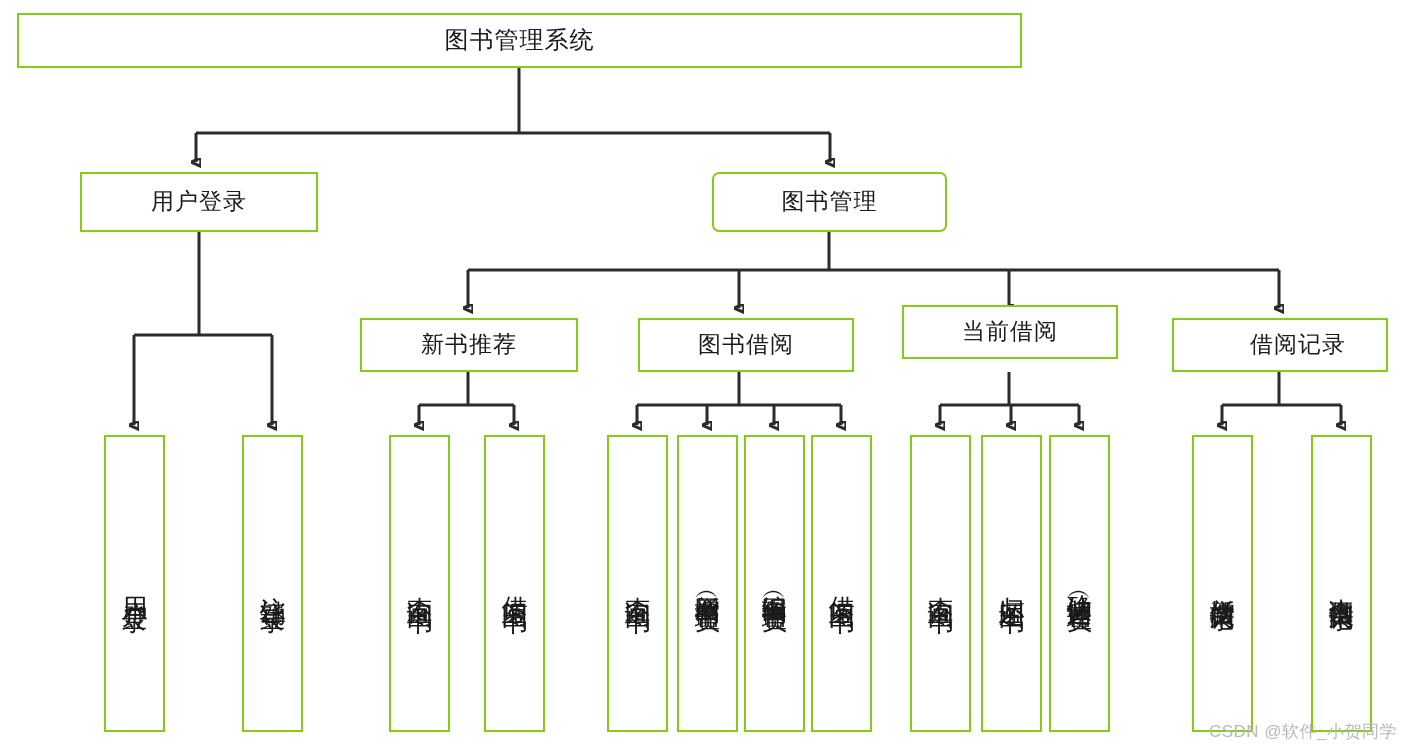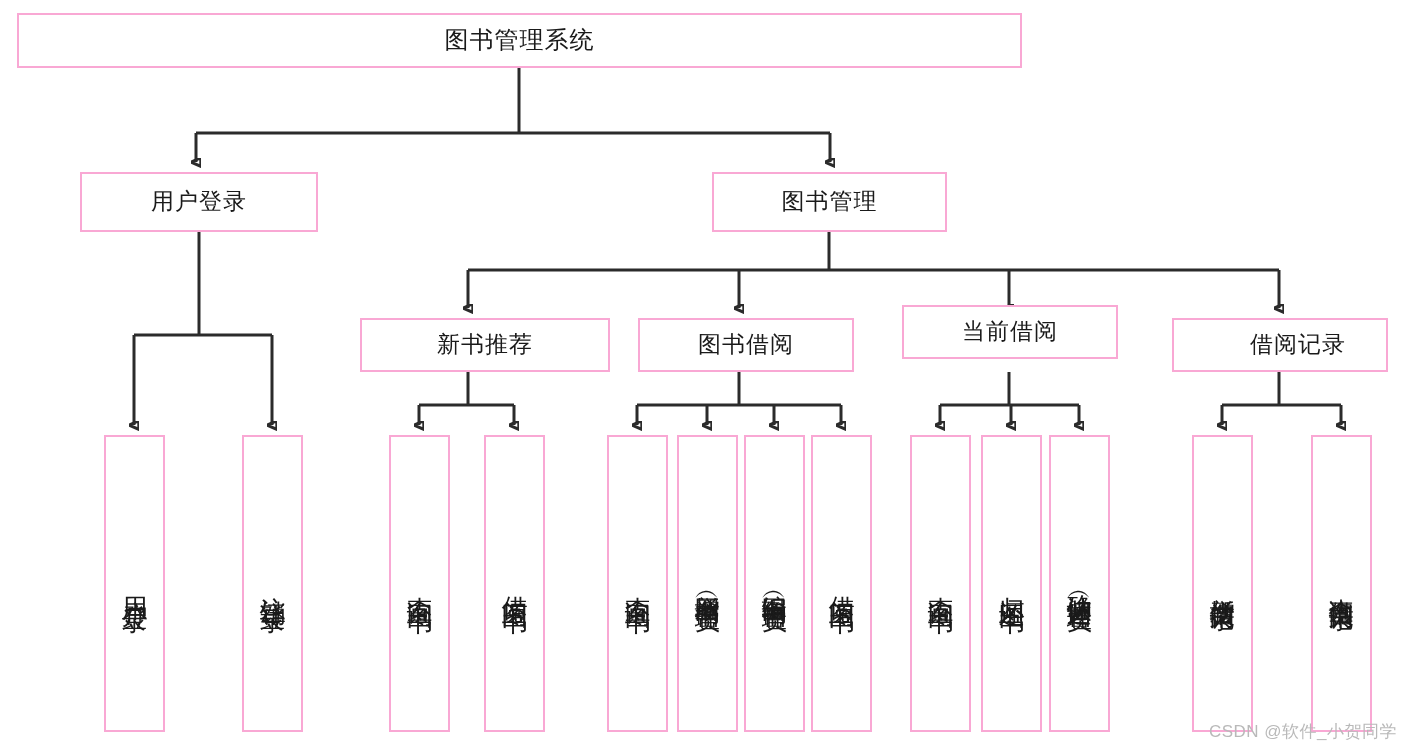--- a/index.html
+++ b/index.html
@@ -11,21 +11,21 @@
     overflow:hidden;
     position:relative;
   }
   #diagram{
     position:absolute;left:0;top:0;width:1405px;height:747px;
   }
   .node{
     position:absolute;
     box-sizing:border-box;
     background:#ffffff;
-    border:2px solid #f9a8d4;
+    border:2px solid #84cc16;
     display:flex;
     align-items:center;
     justify-content:center;
     color:#1a1a1a;
   }
   .node .label{
     display:block;
     text-align:center;
     line-height:1.12;
     white-space:pre;
@@ -130,25 +130,25 @@
   </svg>
 
   <div class="node node-h node-root" style="left:17px;top:13px;width:1005px;height:55px;">
     <span class="label">图书管理系统</span>
   </div>
 
   <div class="node node-h" style="left:80px;top:172px;width:238px;height:60px;">
     <span class="label">用户登录</span>
   </div>
 
-  <div class="node node-h" style="left:712px;top:172px;width:235px;height:60px;">
+  <div class="node node-h" style="left:712px;top:172px;width:235px;height:60px;border-radius:7px;">
     <span class="label">图书管理</span>
   </div>
 
-  <div class="node node-h" style="left:360px;top:318px;width:250px;height:54px;">
+  <div class="node node-h" style="left:360px;top:318px;width:218px;height:54px;">
     <span class="label">新书推荐</span>
   </div>
 
   <div class="node node-h" style="left:632px;top:318px;width:216px;height:54px;margin-left:6px;">
     <span class="label">图书借阅</span>
   </div>
 
   <div class="node node-h" style="left:902px;top:305px;width:216px;height:54px;">
     <span class="label">当前借阅</span>
   </div>

